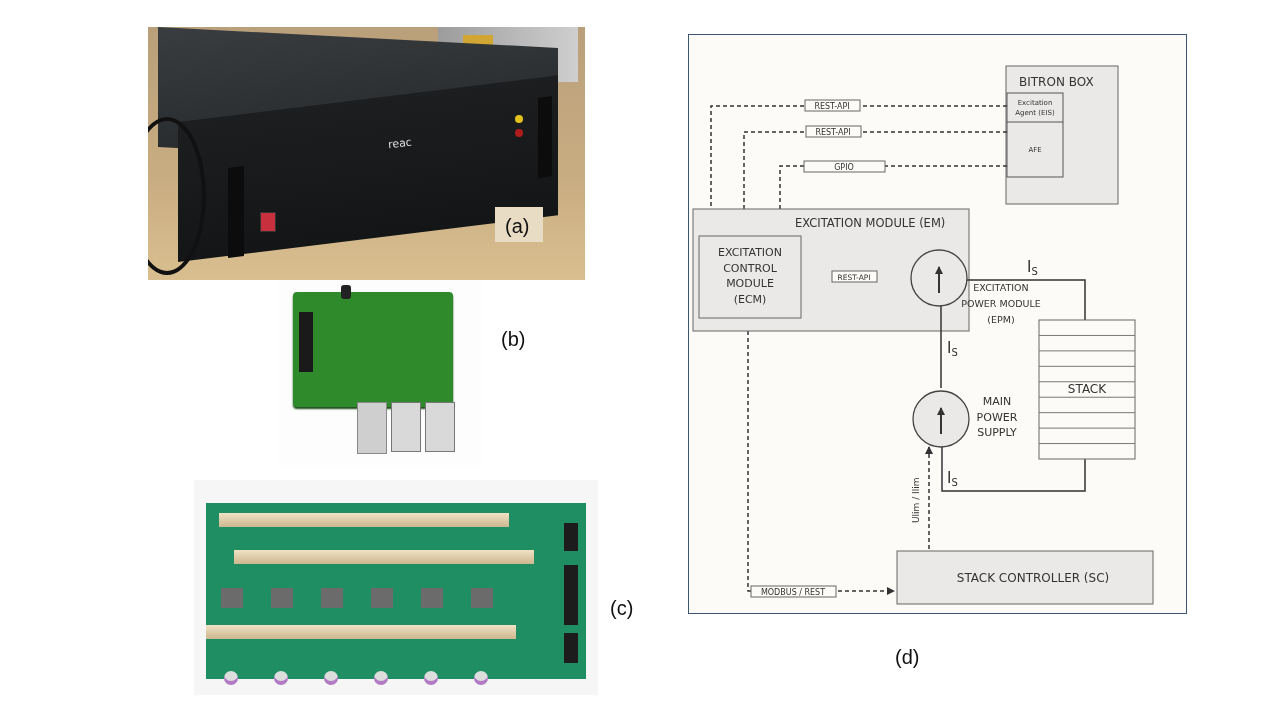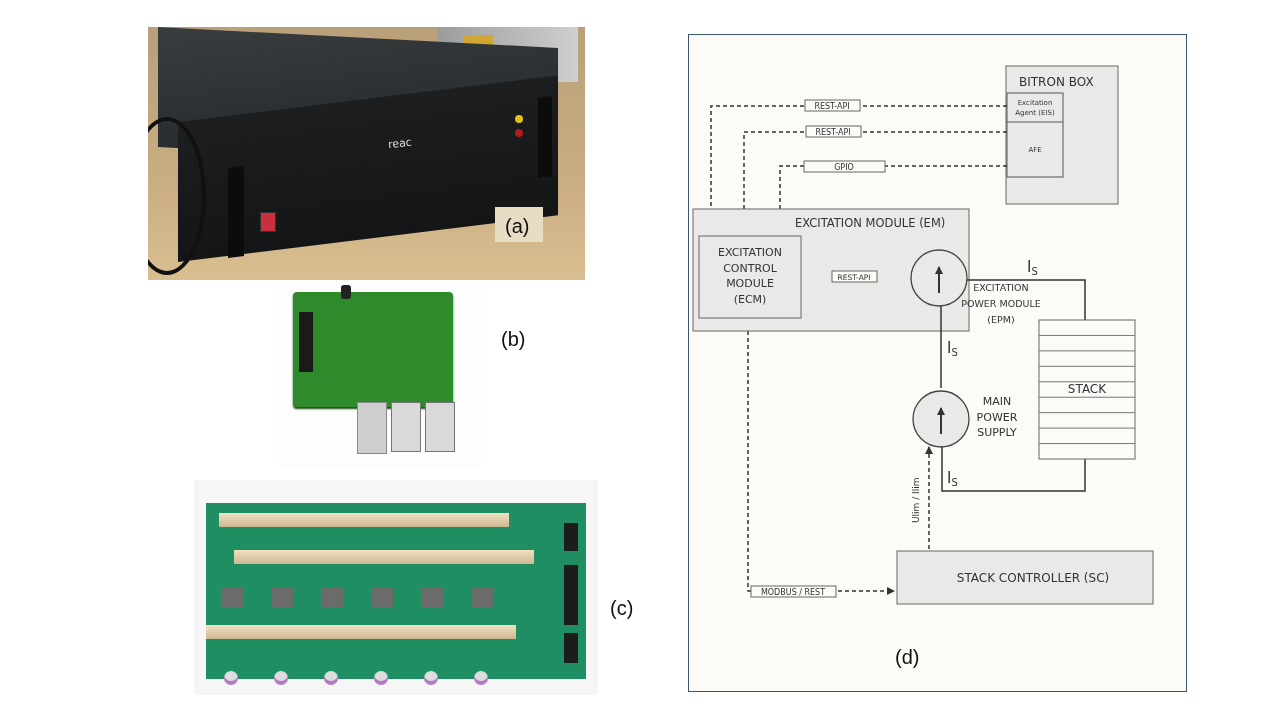--- a/index.html
+++ b/index.html
@@ -44,21 +44,21 @@
   #photo-c .board { position:absolute; left:12px; top:23px; width:380px; height:176px; background:#1f8f63; }
   #photo-c .bar { position:absolute; height:14px; background:linear-gradient(180deg,#efe2c4,#cdb78f); }
   #photo-c .bar1 { left:25px; top:33px; width:290px; }
   #photo-c .bar2 { left:40px; top:70px; width:300px; }
   #photo-c .bar3 { left:12px; top:145px; width:310px; }
   #photo-c .ind { position:absolute; width:22px; height:20px; background:#6b6b6b; top:85px; }
   #photo-c .capc { position:absolute; width:14px; height:14px; border-radius:50%; background:#ddd; top:168px; box-shadow:inset 0 -4px 0 #b27bc4; }
   #photo-c .conn { position:absolute; left:358px; width:14px; background:#1c1c1c; }
 
   
-  #diagram-frame { position:absolute; left:688px; top:34px; width:499px; height:658px;
+  #diagram-frame { position:absolute; left:688px; top:34px; width:499px; height:580px;
     border:1px solid #3c5670; background:#fdfbf8; box-sizing:border-box; }
   #diagram-frame svg { position:absolute; left:0; top:0; }
   .dtext { font-family:"DejaVu Sans", sans-serif; fill:#333; }
 </style>
 </head>
 <body>
 
 <div class="photo" id="photo-a">
   <div class="gadget"></div>
   <div class="lid"></div>

